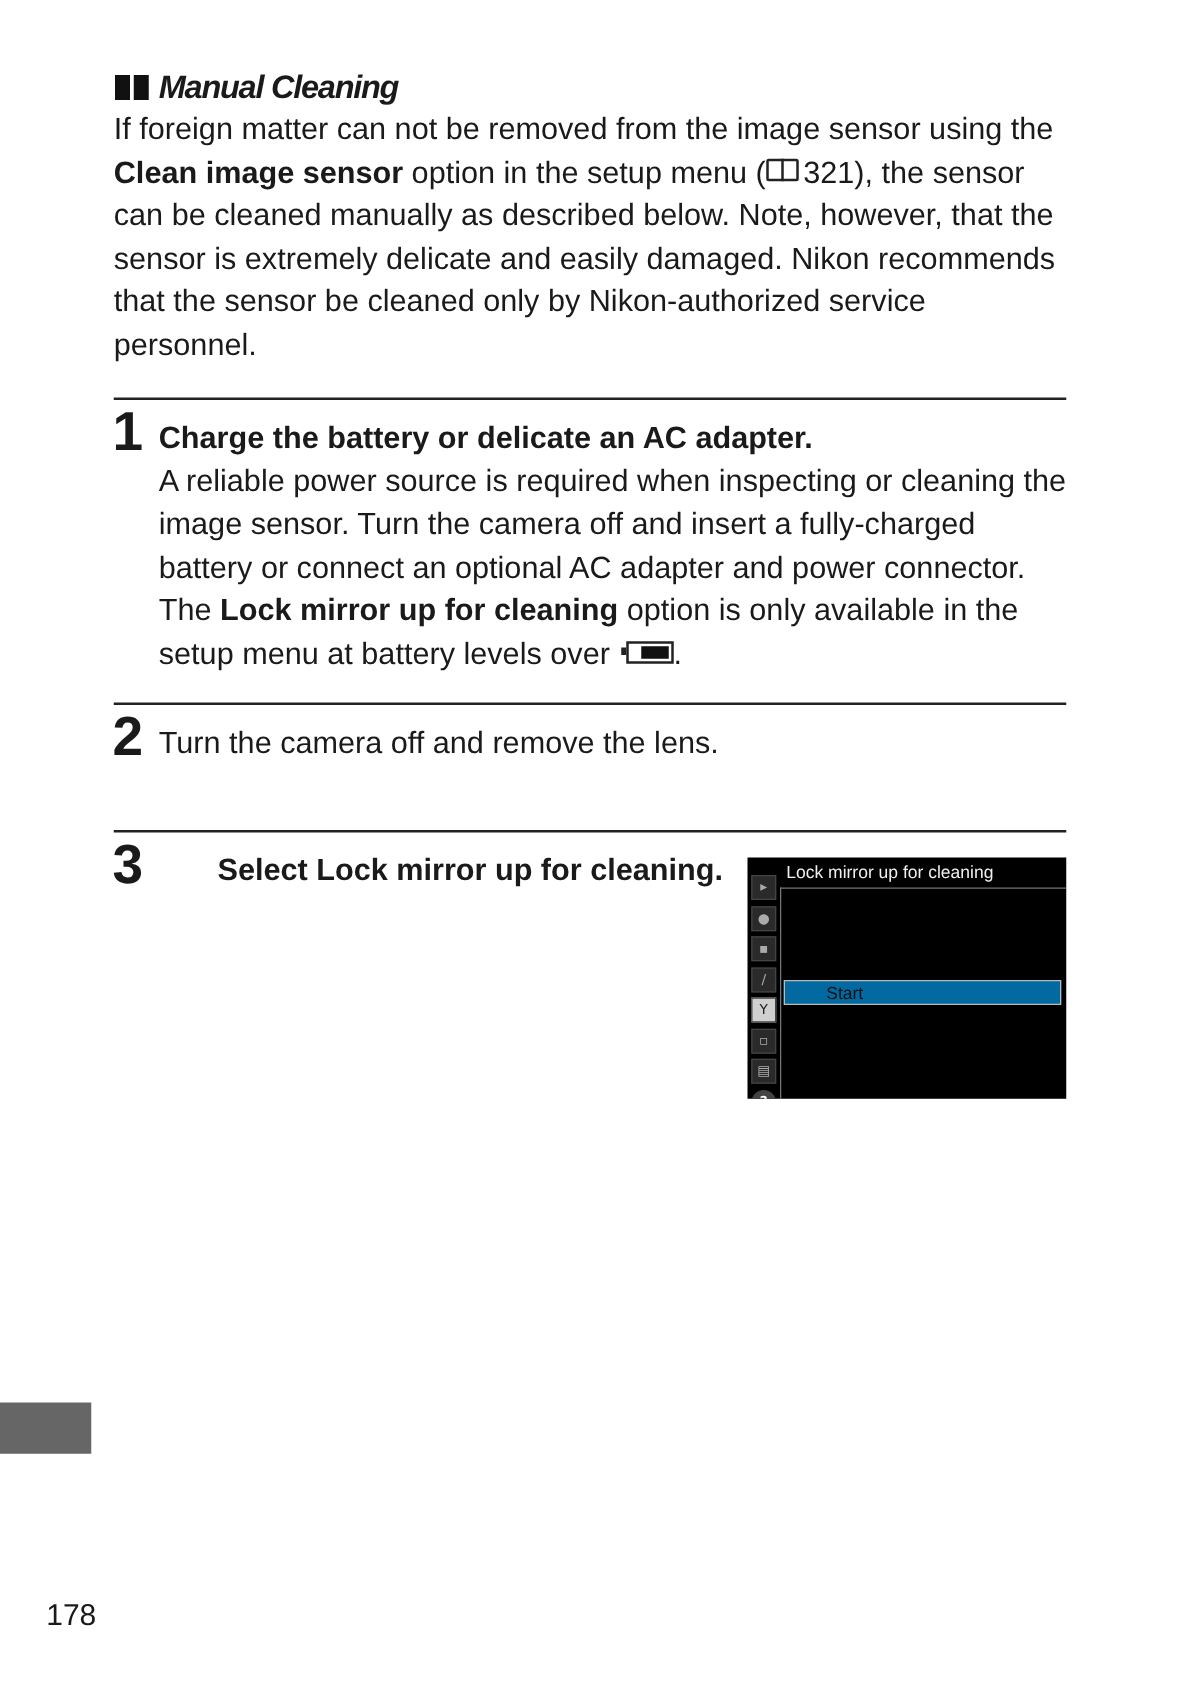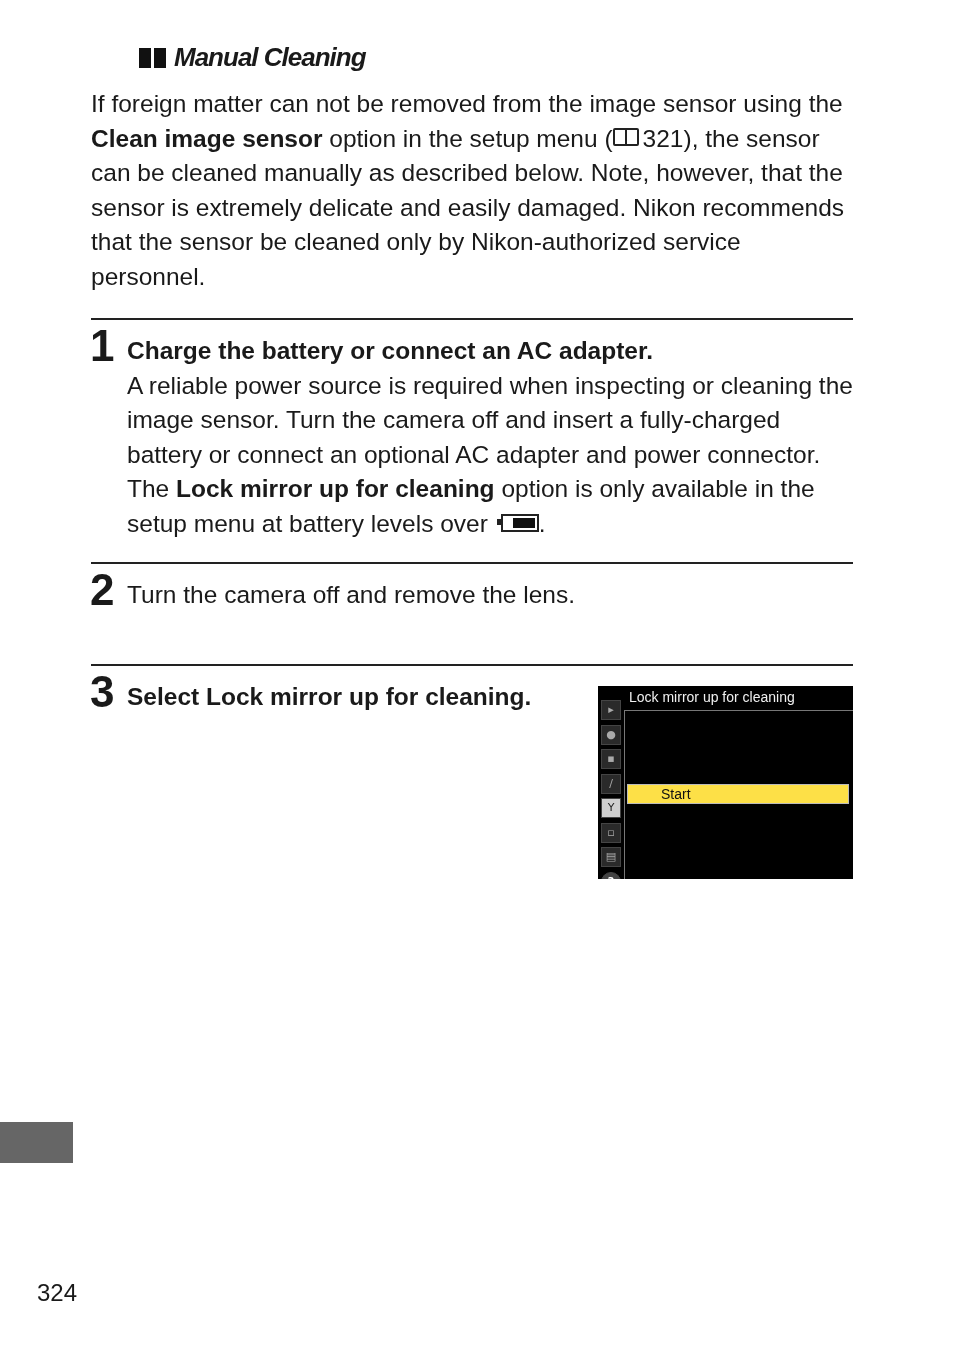--- a/index.html
+++ b/index.html
@@ -1,19 +1,19 @@
 <!DOCTYPE html>
 <html><head>
 <meta charset="utf-8">
 <style>
   html, body { margin:0; padding:0; background:#ffffff; }
   body { width:954px; height:1345px; position:relative; overflow:hidden;
          font-family:"DejaVu Sans", "Liberation Sans", sans-serif; color:#1a1a1a; }
-  .heading { position:absolute; left:92px; top:42px; font-size:26px; font-weight:bold; font-style:italic;
-             font-family:"Liberation Sans", sans-serif; letter-spacing:-1px; display:flex; align-items:center;margin-left:47px; }
+  .heading { position:absolute; left:92px; top:54px; font-size:26px; font-weight:bold; font-style:italic;
+             font-family:"Liberation Sans", sans-serif; letter-spacing:-1px; display:flex; align-items:center; }
   .heading .marks { display:inline-flex; gap:3px; margin-right:8px; }
   .heading .marks span { display:inline-block; width:12px; height:20px; background:#111; }
   .intro { position:absolute; left:91px; top:87px; width:770px; font-size:24.5px; line-height:34.6px;
            font-family:"Liberation Sans", sans-serif; }
   .intro b { font-weight:bold;text-align:right; }
   .rule { position:absolute; left:91px; width:762px; height:1.5px; background:#222; }
   .stepnum { position:absolute; left:90px; font-size:44px; font-weight:bold; font-family:"Liberation Sans", sans-serif; line-height:1; }
   .step { position:absolute; left:127px; font-size:24.5px; line-height:34.6px; font-family:"Liberation Sans", sans-serif; }
   .step .title { font-weight:bold; }
   .book-icon { display:inline-block; width:22px; height:14px; border:2px solid #222; border-radius:2px; position:relative; vertical-align:1px; margin-right:4px; }
@@ -23,21 +23,21 @@
   .battery-icon .fill { position:absolute; right:2px; top:2px; width:22px; height:10px; background:#111; }
   .multi-icon { display:inline-block; width:22px; height:22px; border:2px solid #222; border-radius:50%; position:relative; vertical-align:-4px; box-sizing:border-box; }
   .multi-icon::after { content:""; position:absolute; left:6px; top:4px; border-left:9px solid #111; border-top:5px solid transparent; border-bottom:5px solid transparent; }
   .screen { position:absolute; left:598px; top:686px; width:255px; height:193px; background:#000; overflow:hidden; }
   .screen .title { position:absolute; left:31px; top:3px; color:#f0f0f0; font-size:14px; font-family:"Liberation Sans", sans-serif; }
   .screen .frame { position:absolute; left:26px; top:24px; width:229px; height:169px; border-left:1px solid #777; border-top:1px solid #777; }
   .screen .tabs { position:absolute; left:3px; top:14px; width:20px; }
   .screen .tab { width:18px; height:18px; margin-bottom:4.5px; background:#2a2a2a; border:1px solid #444; color:#aaa; font-size:11px; text-align:center; line-height:18px; }
   .screen .tab.active { background:#cfcfcf; color:#222; }
   .screen .tab.help { border-radius:50%; background:#444; color:#fff; font-weight:bold; }
-  .screen .start { position:absolute; left:29px; top:98px; width:220px; height:18px; background:#fde047; border:1px solid #bbb;
+  .screen .start { position:absolute; left:29px; top:98px; width:220px; height:18px; background:#0369a1; border:1px solid #bbb;
                    color:#111; font-size:14px; line-height:18px; font-family:"Liberation Sans", sans-serif; }
   .screen .start span { margin-left:33px; }
   .side-tab { position:absolute; left:0; top:1122px; width:73px; height:41px; background:#666666; }
   .page-num { position:absolute; left:37px; top:1279px; font-size:24px; font-family:"Liberation Sans", sans-serif; }
 </style>
 </head>
 <body>
 
 <div class="heading">
   <span class="marks">
@@ -47,46 +47,46 @@
   <span>Manual Cleaning</span>
 </div>
 
 <div class="intro">
   <span>If foreign matter can not be removed from the image sensor using the </span><b>Clean image sensor</b><span> option in the setup menu (</span><span class="book-icon"></span><span>321</span><span>), the sensor can be cleaned manually as described below.  Note, however, that the sensor is extremely delicate and easily damaged.  Nikon recommends that the sensor be cleaned only by Nikon-authorized service personnel.</span>
 </div>
 
 <div class="rule" style="top:318px;"></div>
 <div class="stepnum" style="top:324px;">1</div>
 <div class="step" style="top:334px; width:728px;">
-  <div class="title">Charge the battery or connect an AC adapter.</div>
+  <div class="title">Charge the battery or delicate an AC adapter.</div>
   <div><span>A reliable power source is required when inspecting or cleaning the image sensor.  Turn the camera off and insert a fully-charged battery or connect an optional AC adapter and power connector.  The </span><b>Lock mirror up for cleaning</b><span> option is only available in the setup menu at battery levels over </span><span class="battery-icon"><span class="fill"></span></span><span>.</span></div>
 </div>
 
 <div class="rule" style="top:562px;"></div>
 <div class="stepnum" style="top:568px;">2</div>
 <div class="step" style="top:578px; width:728px;">
   <div>Turn the camera off and remove the lens.</div>
 </div>
 
 <div class="rule" style="top:664px;"></div>
 <div class="stepnum" style="top:670px;">3</div>
-<div class="step" style="top:680px; width:450px;">
+<div class="step" style="top:680px; width:450px;margin-left:47px;">
   <div><span class="title" style="font-weight:bold;">Select </span><b>Lock mirror up for cleaning.</b></div>
 </div>
 
 <div class="screen">
   <div class="frame"></div>
   <div class="title">Lock mirror up for cleaning</div>
   <div class="tabs">
     <div class="tab">▸</div>
     <div class="tab">●</div>
     <div class="tab">▪</div>
     <div class="tab">/</div>
     <div class="tab active">Y</div>
     <div class="tab">▫</div>
     <div class="tab">▤</div>
     <div class="tab help">?</div>
   </div>
   <div class="start"><span>Start</span></div>
 </div>
 
 <div class="side-tab"></div>
-<div class="page-num">324</div>
+<div class="page-num">178</div>
 
 </body></html>

